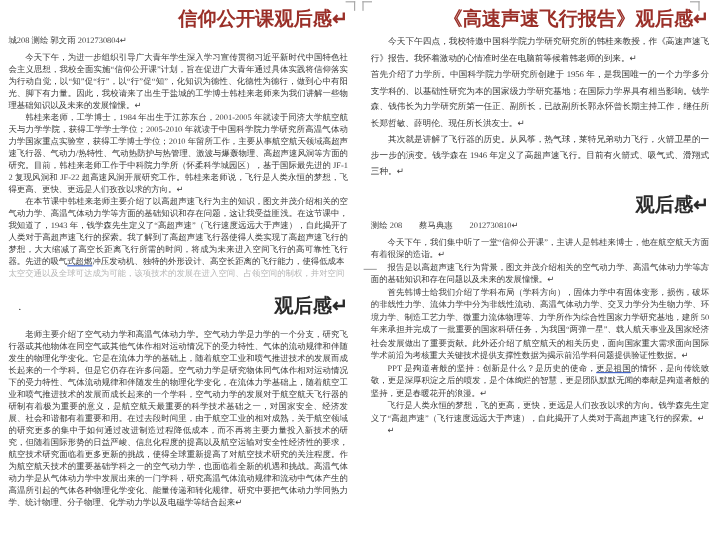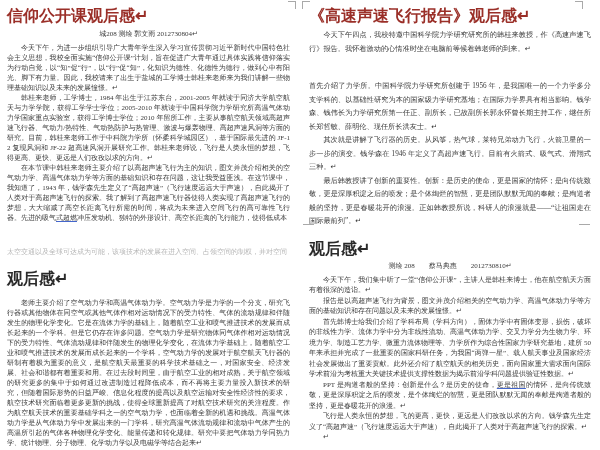--- a/index.html
+++ b/index.html
@@ -16,45 +16,45 @@
     position: absolute;
     top: 0;
     color: #3a3a3a;
   }
   #left-page  { left: 7px;   width: 283px; }
   #right-page { left: 309px; width: 282px; }
 
   .doc-title {
     font-size: 16px;
     font-weight: bold;
-    text-align: left;
+    text-align: right;
     margin: 6px 0 2px 0;
     letter-spacing: 0px;
     color: #2a2a2a;
   }
   .doc-title.red { color: #9a2f28; }
 
   .byline {
     font-size: 7px;
-    text-align: center;
+    text-align: left;
     margin: 0 0 4px 0;
     color: #3a3a3a;
   }
 
   p.body {
     font-size: 7px;
     line-height: 10px;
     margin: 0;
     text-align: justify;
     text-indent: 2em;
     word-break: break-all;
   }
   #right-page .sec-top p.body  { line-height: 13.5px; font-size: 7.2px; }
   #right-page .sec-bot p.body  { line-height: 10.5px; }
-  p.body.noindent   { text-indent: 0; margin-top: 24px; }
+  p.body.noindent   { text-indent: 0; }
 
   .cutoff { color: #b5b5b5; }
 
   .marked {
     text-decoration: underline;
     text-decoration-color: #4466cc;
     -webkit-text-decoration-color: #4466cc;
   }
 
   .sec2-title-row { position: relative; }
@@ -100,21 +100,20 @@
 
   </div>
 </div>
 
 <div class="page" id="right-page">
   <div class="sec-top">
     <h1 class="doc-title red">《高速声速飞行报告》观后感↵</h1>
     <p class="body">今天下午四点，我校特邀中国科学院力学研究研究所的韩桂来教授，作《高速声速飞行》报告。我怀着激动的心情准时坐在电脑前等候着韩老师的到来。↵</p>
     <p class="body noindent">首先介绍了力学所。中国科学院力学研究所创建于 1956 年，是我国唯一的一个力学多分支学科的、以基础性研究为本的国家级力学研究基地；在国际力学界具有相当影响。钱学森、钱伟长为力学研究所第一任正、副所长，已故副所长郭永怀曾长期主持工作，继任所长郑哲敏、薛明伦、现任所长洪友士。↵</p>
     <p class="body">其次就是讲解了飞行器的历史。从风筝，热气球，莱特兄弟动力飞行，火箭卫星的一步一步的演变。钱学森在 1946 年定义了高超声速飞行。目前有火箭式、吸气式、滑翔式三种。↵</p>
-    <p class="body">最后韩教授讲了创新的重要性。创新：是历史的使命，更是国家的情怀；是向传统致敬，更是深厚积淀之后的喷发；是个体绚烂的智慧，更是团队默默无闻的奉献；是殉道者般的坚持，更是春暖花开的浪漫。正如韩教授所说，科研人的浪漫就是——“让祖国走在国际最前列”。↵</p>
   </div>
 
   <div class="sec-bot">
     <h1 class="doc-title">观后感↵</h1>
     <div class="byline">测绘 208　　蔡马典惠　　2012730810↵</div>
     <p class="body">今天下午，我们集中听了一堂“信仰公开课”，主讲人是韩桂来博士，他在航空航天方面有着很深的造诣。↵</p>
     <p class="body">报告是以高超声速飞行为背景，图文并茂介绍相关的空气动力学、高温气体动力学等方面的基础知识和存在问题以及未来的发展憧憬。↵</p>
     <p class="body">首先韩博士给我们介绍了学科布局（学科方向），固体力学中有固体变形，损伤，破坏的非线性力学、流体力学中分为非线性流动、高温气体动力学、交叉力学分为生物力学、环境力学、制造工艺力学、微重力流体物理等、力学所作为综合性国家力学研究基地，建所 50 年来承担并完成了一批重要的国家科研任务，为我国“两弹一星”、载人航天事业及国家经济社会发展做出了重要贡献。此外还介绍了航空航天的相关历史，面向国家重大需求面向国际学术前沿为考核重大关键技术提供支撑性数据为揭示前沿学科问题提供验证性数据。↵</p>
     <p class="body"><span>PPT 是殉道者般的坚持：创新是什么？是历史的使命，</span><span class="marked">更是祖国</span><span>的情怀，是向传统致敬，更是深厚积淀之后的喷发，是个体绚烂的智慧，更是团队默默无闻的奉献是殉道者般的坚持，更是春暖花开的浪漫。↵</span></p>
     <p class="body">飞行是人类永恒的梦想，飞的更高，更快，更远是人们孜孜以求的方向。钱学森先生定义了“高超声速”（飞行速度远远大于声速），自此揭开了人类对于高超声速飞行的探索。↵</p>

